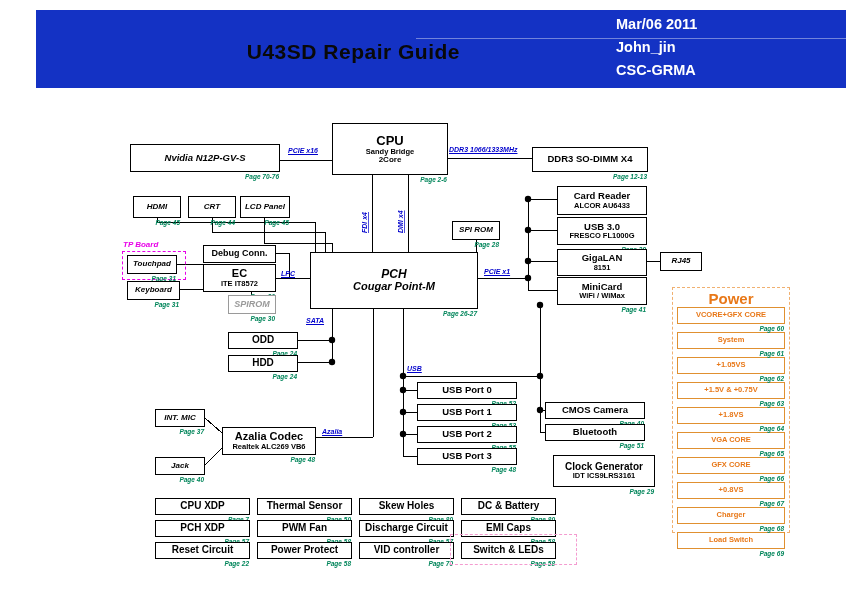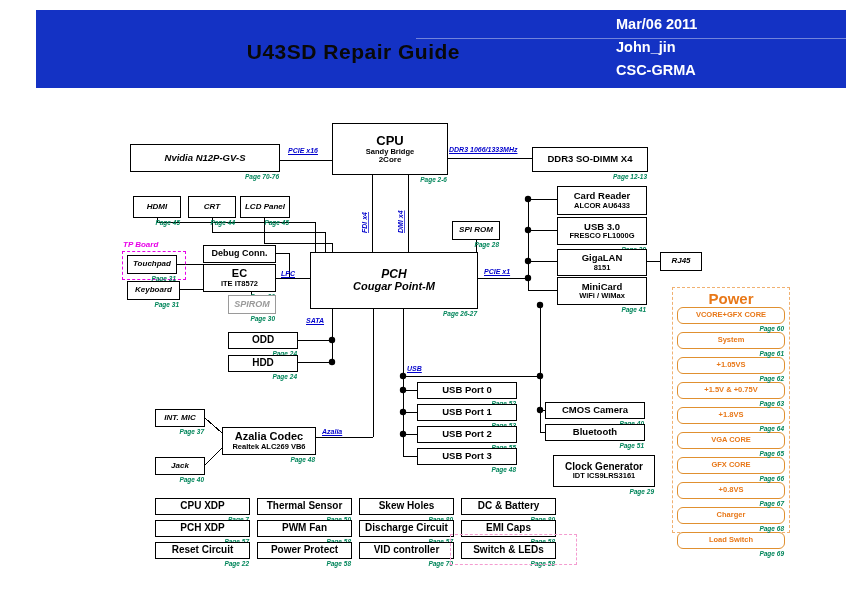--- a/index.html
+++ b/index.html
@@ -61,21 +61,21 @@
   #bt{left:545px;top:424px;width:100px}#bt .bx{height:15px;font-size:9.5px}
   #clock{left:553px;top:455px;width:102px}#clock .bx{height:30px;font-size:10px}
   #intmic{left:155px;top:409px;width:50px}#intmic .bx{height:16px;font-style:italic;font-size:8px}
   #jack{left:155px;top:457px;width:50px}#jack .bx{height:16px;font-style:italic;font-size:8px}
   #azalia{left:222px;top:427px;width:94px}#azalia .bx{height:26px}#azalia .l1{font-size:11px}
   
   .pwr{position:absolute;left:672px;top:287px;width:118px;height:246px;
        border:1px dashed #f0b070;box-sizing:border-box;}
   .pwr-title{color:#e87818;font-size:15px;font-weight:bold;text-align:center;margin-top:2px;}
   .pwr-item{width:108px;margin:0 auto;}
-  .pwr-bx{height:15px;border-color:#e09030;color:#e87818;font-size:7.5px;border-radius:6px;}
+  .pwr-bx{height:15px;border-color:#e09030;color:#e87818;font-size:7.5px;}
   
   .gi{position:absolute;width:95px}
   .g-bx{height:15px;font-size:10px}
   #g0{left:155px;top:498px}#g1{left:257px;top:498px}#g2{left:359px;top:498px}#g3{left:461px;top:498px}
   #g4{left:155px;top:520px}#g5{left:257px;top:520px}#g6{left:359px;top:520px}#g7{left:461px;top:520px}
   #g8{left:155px;top:542px}#g9{left:257px;top:542px}#g10{left:359px;top:542px}#g11{left:461px;top:542px}
   .sw-dash{position:absolute;left:450px;top:534px;width:125px;height:29px;border:1px dashed #f49bd0;}
   
   .bus-pcie16{left:288px;top:147px}.bus-ddr3{left:449px;top:146px}
   .bus-pcie1{left:484px;top:268px}.bus-lpc{left:281px;top:270px}

